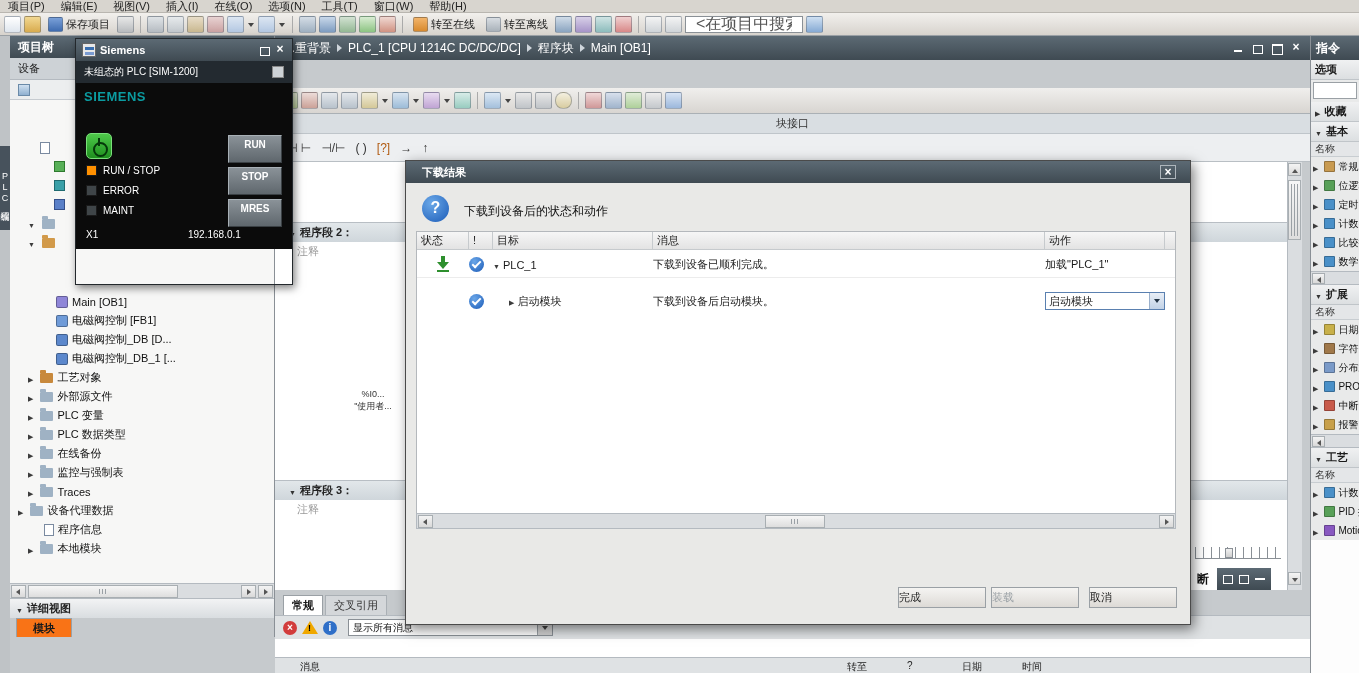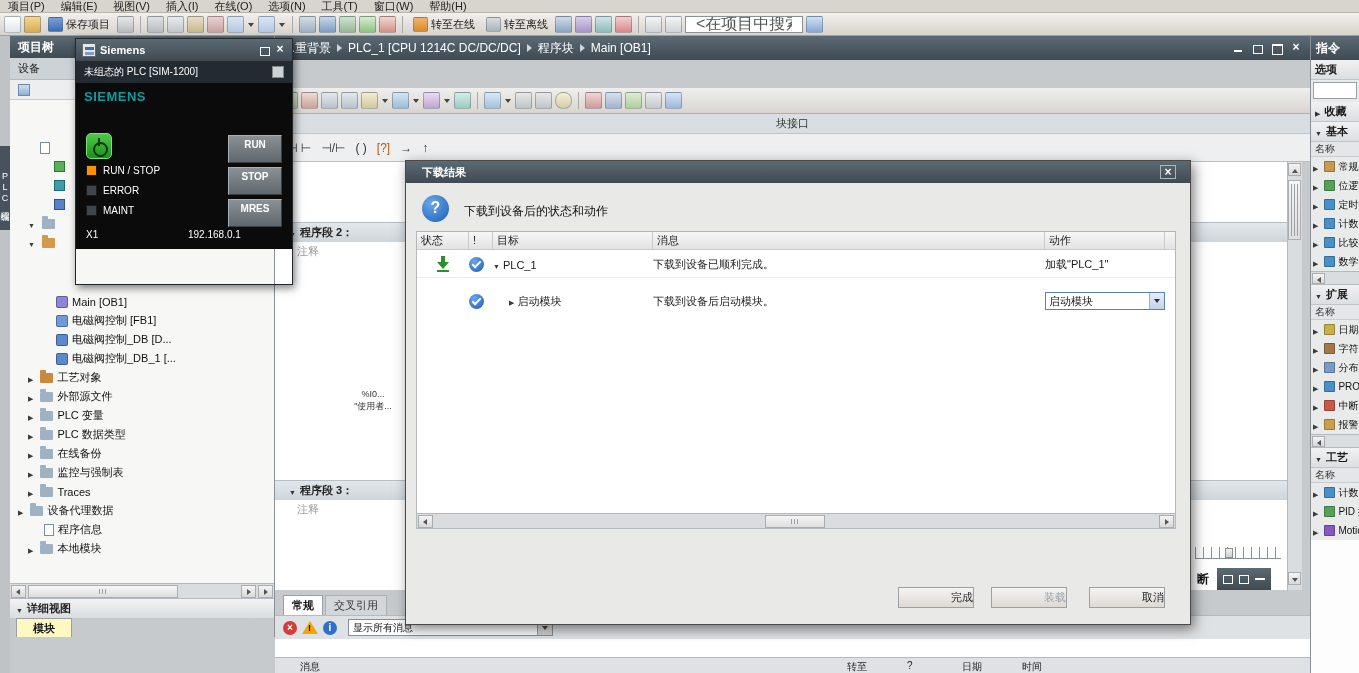--- a/index.html
+++ b/index.html
@@ -52,21 +52,21 @@
   .sb-h{height:15px;background:#dadde0;border-top:1px solid #b4bac0;position:relative}
   .sa{width:15px;height:13px;background:linear-gradient(#f4f4f4,#d9d9d9);border:1px solid #a8aeb2;position:absolute;top:1px}
   .sal::after{content:"";position:absolute;left:4px;top:3px;border-top:3px solid transparent;border-bottom:3px solid transparent;border-right:4px solid #555}
   .sar::after{content:"";position:absolute;left:5px;top:3px;border-top:3px solid transparent;border-bottom:3px solid transparent;border-left:4px solid #555}
   .sau::after{content:"";position:absolute;left:3px;top:5px;border-left:3px solid transparent;border-right:3px solid transparent;border-bottom:4px solid #555}
   .sad::after{content:"";position:absolute;left:3px;top:5px;border-left:3px solid transparent;border-right:3px solid transparent;border-top:4px solid #555}
   .grip{background:linear-gradient(#f6f6f6,#dedede);border:1px solid #a8aeb2;position:absolute;top:1px;height:13px}
   .grip::after{content:"";position:absolute;left:50%;top:3px;bottom:3px;width:8px;margin-left:-4px;background:repeating-linear-gradient(90deg,#9aa0a5 0 1px,transparent 1px 3px)}
   .pp-detail{height:20px;background:linear-gradient(#f2f3f4,#d9dde0);border-top:1px solid #b4bac0;display:flex;align-items:center;padding:0 6px;font-weight:bold;color:#222}
   .pp-modrow{height:19px;background:#c6cacd;display:flex;align-items:flex-end;padding-left:6px}
-  .pp-modtab{width:56px;height:19px;background:#fef9c3;border:1px solid #9aa0a5;border-bottom:none;font-weight:bold;text-align:center;line-height:18px;font-size:11px}
+  .pp-modtab{width:56px;height:19px;background:#f97316;border:1px solid #9aa0a5;border-bottom:none;font-weight:bold;text-align:center;line-height:18px;font-size:11px}
 
   
   .vtabwrap{position:absolute;left:0;top:36px;width:10px;height:637px;background:#bfc3c6}
   .vtab{position:absolute;left:0;top:110px;width:11px;height:84px;background:#47525c;color:#fff;writing-mode:vertical-rl;text-orientation:upright;font-size:9px;text-align:center;letter-spacing:1px}
 
   
   .sim{position:absolute;left:75px;top:38px;width:218px;height:247px;z-index:50;border:1px solid #23282c;box-shadow:2px 3px 8px rgba(0,0,0,.5)}
   .sim-title{height:22px;display:flex;align-items:center;padding:0 6px;gap:4px}
   .sim-title .stxt{flex:1;font-size:11px;font-weight:bold;color:#fff}
   .simicon{width:14px;height:14px;background:#e8e8e8;border:1px solid #666;position:relative}
@@ -143,21 +143,21 @@
   .chk::after{content:"";position:absolute;left:3px;top:4px;width:7px;height:3px;border-left:2px solid #fff;border-bottom:2px solid #fff;transform:rotate(-45deg)}
   .dla{position:relative;width:12px;height:17px;flex:0 0 auto}
   .dla::before{content:"";position:absolute;left:4px;top:0;width:4px;height:7px;background:#2e8f2e}
   .dla::after{content:"";position:absolute;left:0;top:6px;border-left:6px solid transparent;border-right:6px solid transparent;border-top:7px solid #2e8f2e}
   .dla i{position:absolute;left:0;bottom:1px;width:12px;height:2px;background:#2e8f2e}
   .combo{display:flex;width:122px;height:18px;border:1px solid #5a80b0;background:#fff}
   .combo .cval{flex:1;font-size:11px;padding-left:3px;line-height:16px;overflow:hidden;white-space:nowrap}
   .combo .cbtn{width:15px;background:linear-gradient(#e8eef6,#c2d2e6);border-left:1px solid #9ab0cc;position:relative}
   .combo .cbtn::after{content:"";position:absolute;left:4px;top:6px;border-left:3px solid transparent;border-right:3px solid transparent;border-top:4px solid #234}
   .dsb{position:absolute;left:10px;top:352px;width:760px;height:16px;background:#dadde0;border:1px solid #b4bac0}
-  .dlgbtn{position:absolute;top:426px;width:76px;height:21px;background:linear-gradient(#f5f4f2,#dddad6);border:1px solid #9aa0a5;font-size:11px;text-align:right;line-height:19px;color:#222}
+  .dlgbtn{position:absolute;top:426px;width:88px;height:21px;background:linear-gradient(#f5f4f2,#dddad6);border:1px solid #9aa0a5;font-size:11px;text-align:left;line-height:19px;color:#222}
   .dlgbtn.dis{color:#9aa0a5}
 
   
   .rp{position:absolute;left:1310px;top:36px;width:49px;height:637px;background:#e9eaea;border-left:1px solid #8a9096;overflow:hidden}
   .rp-header{height:24px;display:flex;align-items:center;padding-left:5px;font-weight:bold;font-size:12px;color:#fff}
   .rp-row{height:20px;background:linear-gradient(#f0f1f2,#dcdfe1);border-bottom:1px solid #c0c5c9;display:flex;align-items:center;padding-left:4px;font-weight:bold;font-size:11px;white-space:nowrap;overflow:hidden}
   .rp-search{height:22px;padding:2px 2px;background:#e9eaea}
   .rp-search .sfield{height:17px;background:#fff;border:1px solid #9aa0a5}
   .rp-name{height:15px;background:#e4e6e8;border-bottom:1px solid #c8cdd1;font-size:10px;color:#333;padding-left:4px;line-height:14px}
   .rp-item{height:19px;display:flex;align-items:center;gap:3px;padding-left:2px;white-space:nowrap;overflow:hidden}

